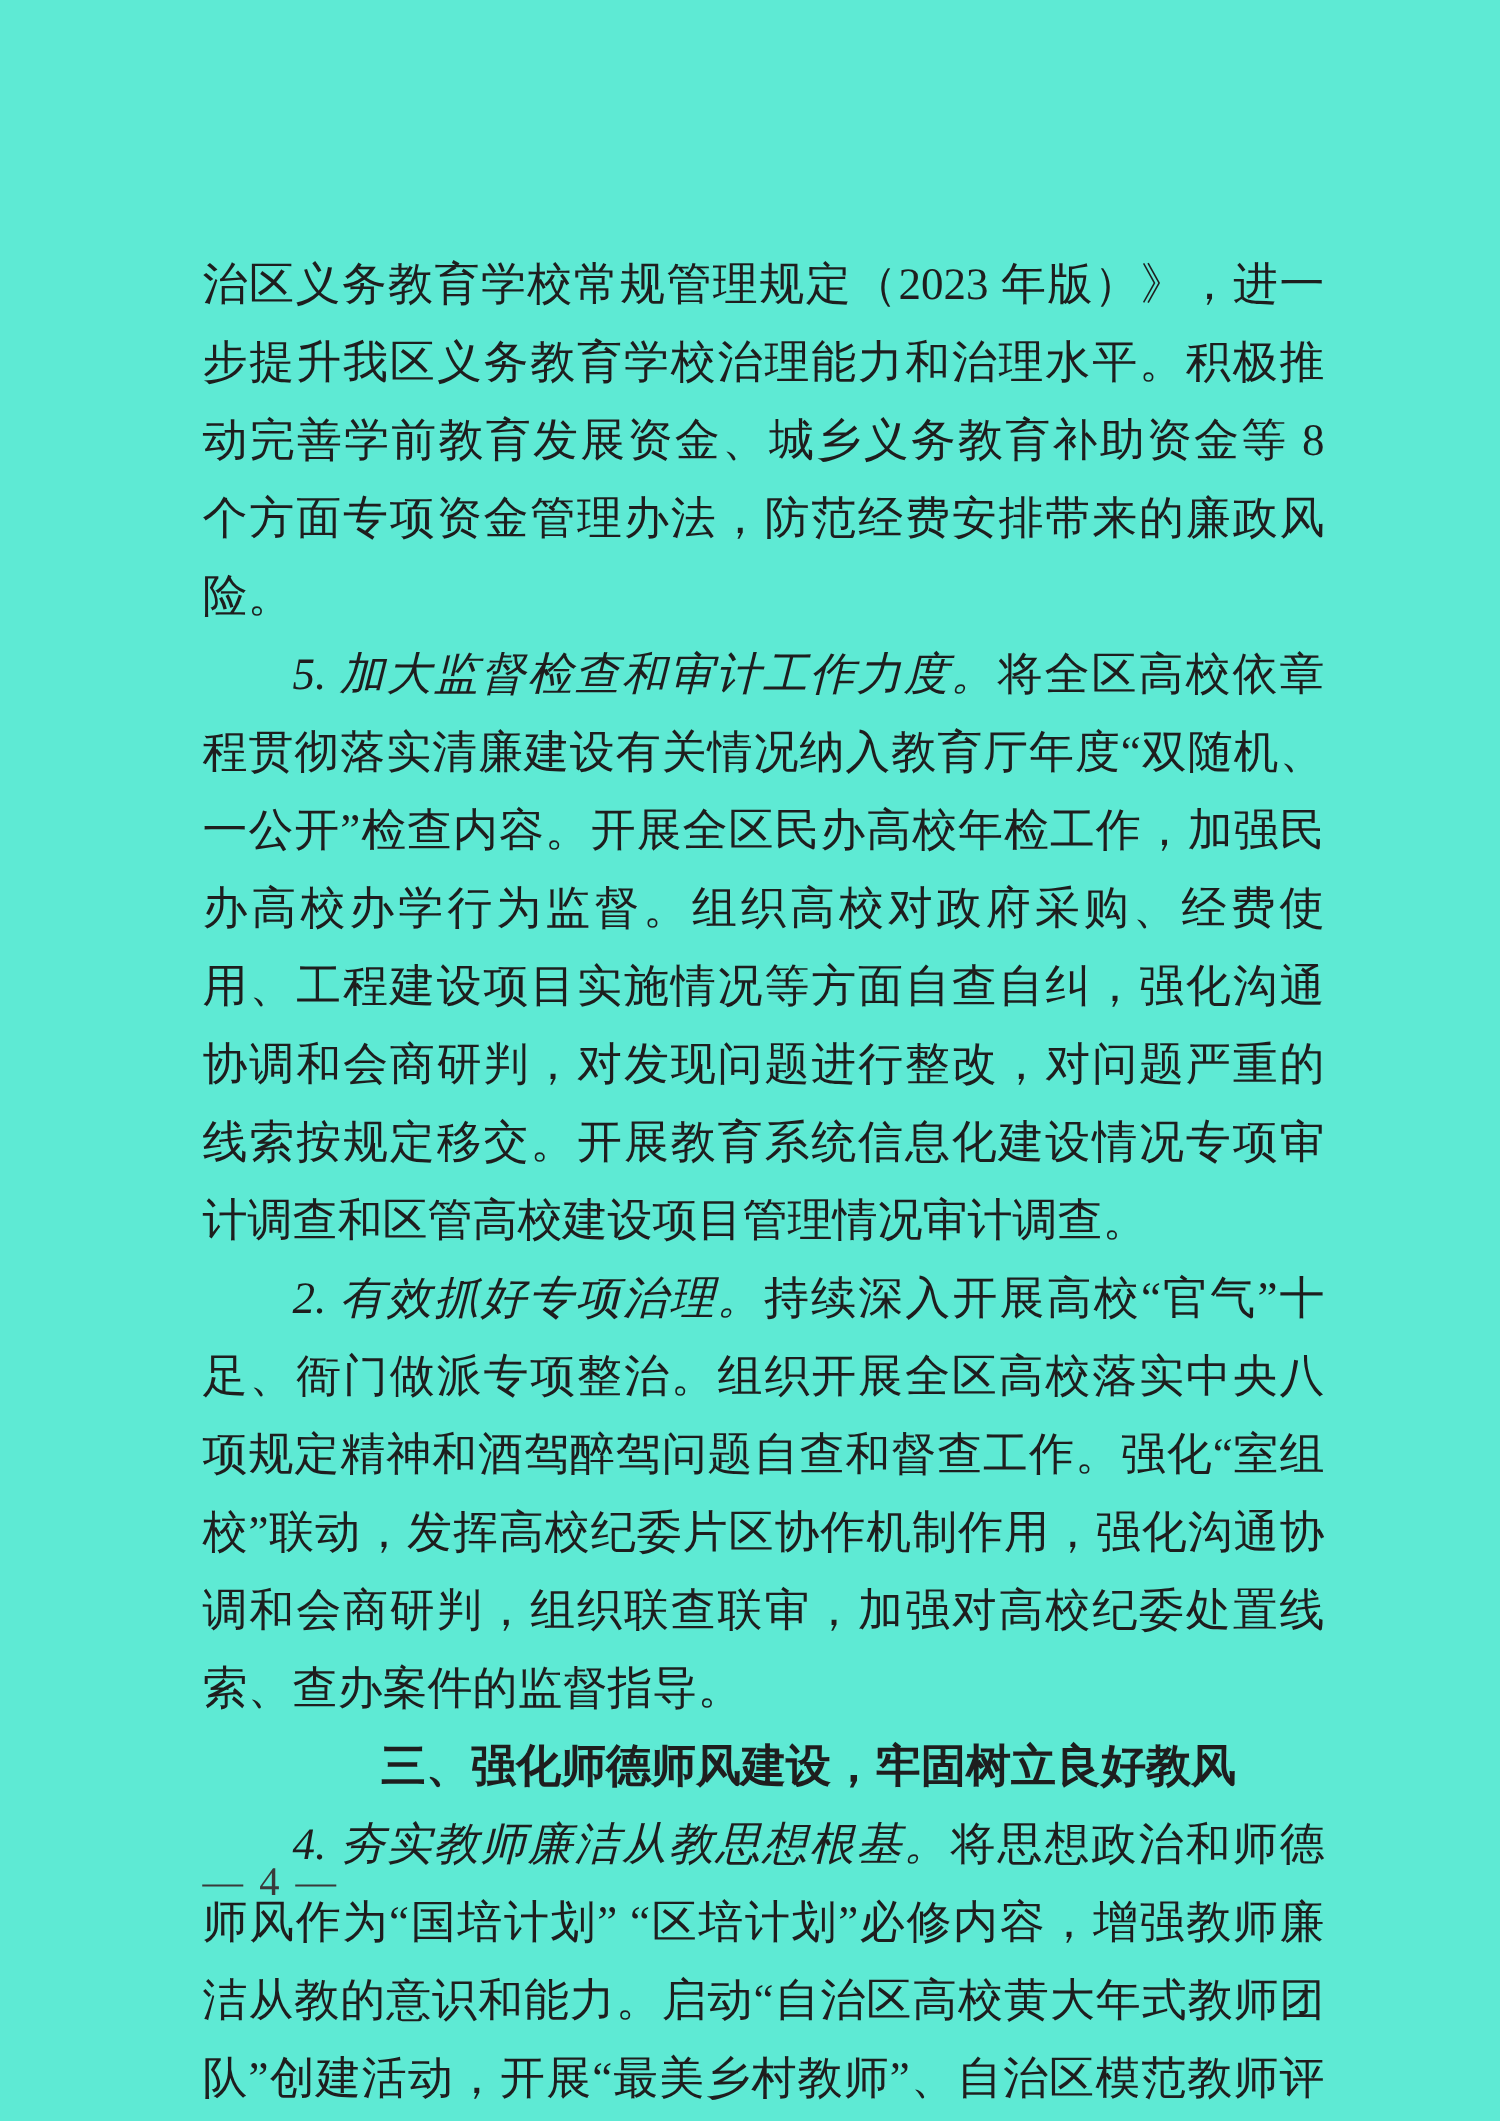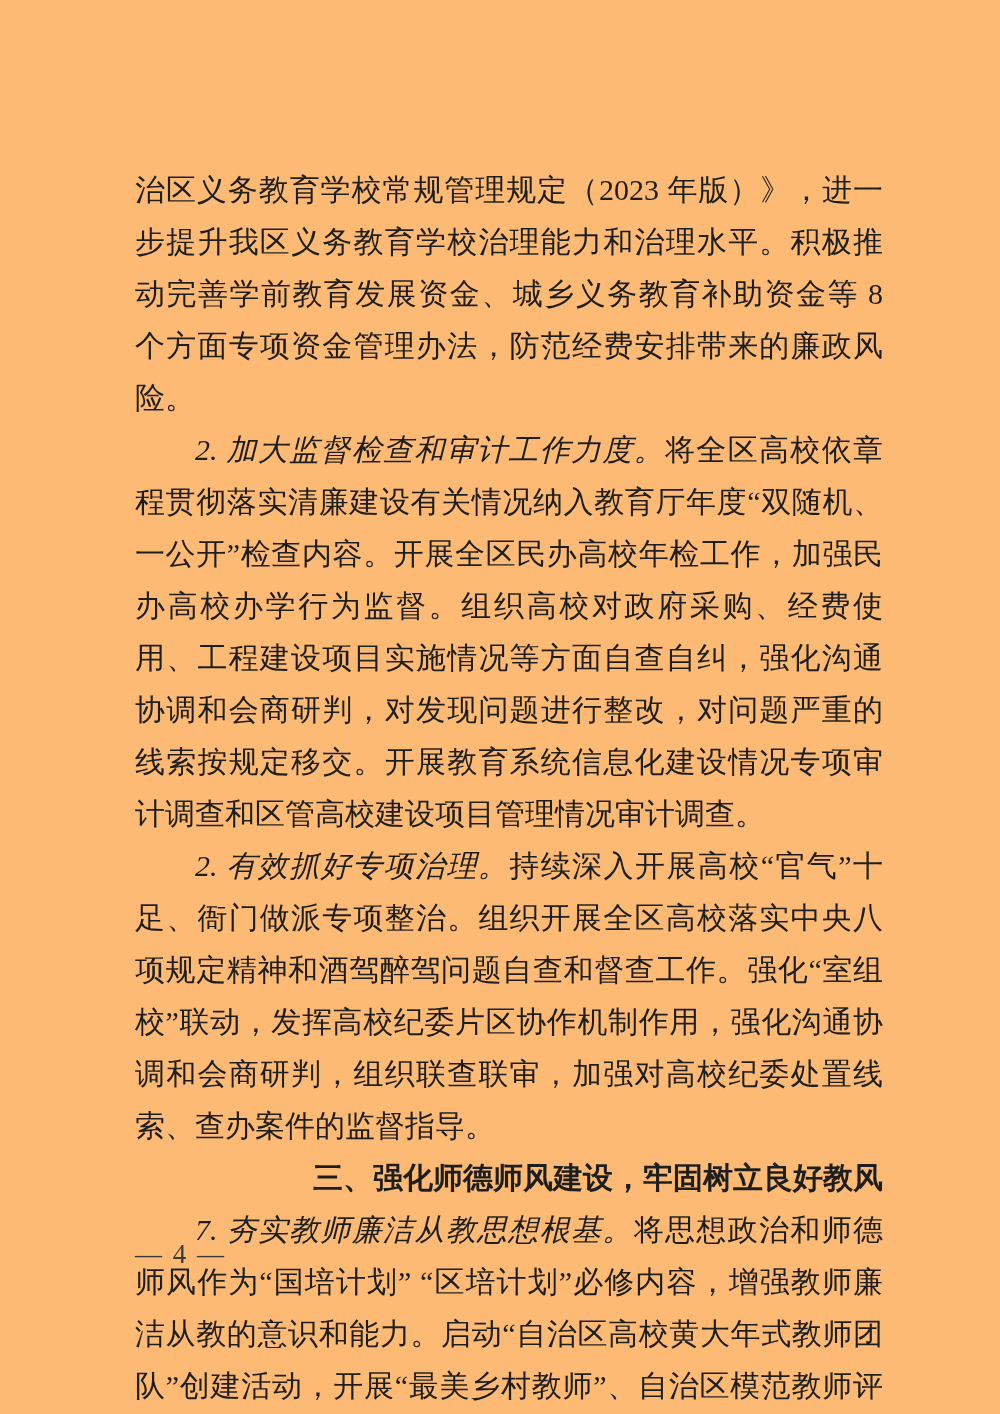--- a/index.html
+++ b/index.html
@@ -5,21 +5,21 @@
   * { box-sizing: border-box; }
   html, body {
     margin: 0;
     padding: 0;
     background: #ffffff;
   }
   .page {
     position: relative;
     width: 1000px;
     height: 1414px;
-    background: #fdba74;
+    background: #5eead4;
     overflow: hidden;
     font-family: "Liberation Serif", "DejaVu Serif", serif;
     color: #1e1e1e;
   }
   .content {
     position: absolute;
     left: 135px;
     top: 164px;
     width: 748px;
     font-size: 30px;
@@ -41,21 +41,21 @@
     font-style: normal;
   }
   .section-heading {
     margin: 0;
     padding: 0;
     text-indent: 2em;
     font-size: 30px;
     line-height: 52px;
     font-weight: 700;
     font-family: "Liberation Sans", "DejaVu Sans", sans-serif; 
-    text-align: right;
+    text-align: center;
   }
   .page-footer {
     position: absolute;
     left: 135px;
     top: 1238px;
     font-size: 27px;
     line-height: 32px;
     color: #3a3a3a;
     letter-spacing: 2px;
     font-family: "Liberation Serif", "DejaVu Serif", serif;
@@ -63,25 +63,25 @@
 </style>
 </head>
 <body>
 
 <div class="page">
 
   <div class="content">
 
     <p class="para continuation">治区义务教育学校常规管理规定（2023 年版）》，进一步提升我区义务教育学校治理能力和治理水平。积极推动完善学前教育发展资金、城乡义务教育补助资金等 8 个方面专项资金管理办法，防范经费安排带来的廉政风险。</p>
 
-    <p class="para"><span class="lead">2. 加大监督检查和审计工作力度。</span><span class="body-text">将全区高校依章程贯彻落实清廉建设有关情况纳入教育厅年度“双随机、一公开”检查内容。开展全区民办高校年检工作，加强民办高校办学行为监督。组织高校对政府采购、经费使用、工程建设项目实施情况等方面自查自纠，强化沟通协调和会商研判，对发现问题进行整改，对问题严重的线索按规定移交。开展教育系统信息化建设情况专项审计调查和区管高校建设项目管理情况审计调查。</span></p>
+    <p class="para"><span class="lead">5. 加大监督检查和审计工作力度。</span><span class="body-text">将全区高校依章程贯彻落实清廉建设有关情况纳入教育厅年度“双随机、一公开”检查内容。开展全区民办高校年检工作，加强民办高校办学行为监督。组织高校对政府采购、经费使用、工程建设项目实施情况等方面自查自纠，强化沟通协调和会商研判，对发现问题进行整改，对问题严重的线索按规定移交。开展教育系统信息化建设情况专项审计调查和区管高校建设项目管理情况审计调查。</span></p>
 
     <p class="para"><span class="lead">2. 有效抓好专项治理。</span><span class="body-text">持续深入开展高校“官气”十足、衙门做派专项整治。组织开展全区高校落实中央八项规定精神和酒驾醉驾问题自查和督查工作。强化“室组校”联动，发挥高校纪委片区协作机制作用，强化沟通协调和会商研判，组织联查联审，加强对高校纪委处置线索、查办案件的监督指导。</span></p>
 
     <h2 class="section-heading">三、强化师德师风建设，牢固树立良好教风</h2>
 
-    <p class="para"><span class="lead">7. 夯实教师廉洁从教思想根基。</span><span class="body-text">将思想政治和师德师风作为“国培计划” “区培计划”必修内容，增强教师廉洁从教的意识和能力。启动“自治区高校黄大年式教师团队”创建活动，开展“最美乡村教师”、自治区模范教师评选，加大“每月名师”宣传力度，</span></p>
+    <p class="para"><span class="lead">4. 夯实教师廉洁从教思想根基。</span><span class="body-text">将思想政治和师德师风作为“国培计划” “区培计划”必修内容，增强教师廉洁从教的意识和能力。启动“自治区高校黄大年式教师团队”创建活动，开展“最美乡村教师”、自治区模范教师评选，加大“每月名师”宣传力度，</span></p>
 
   </div>
 
   <div class="page-footer">— 4 —</div>
 
 </div>
 
 </body></html>

